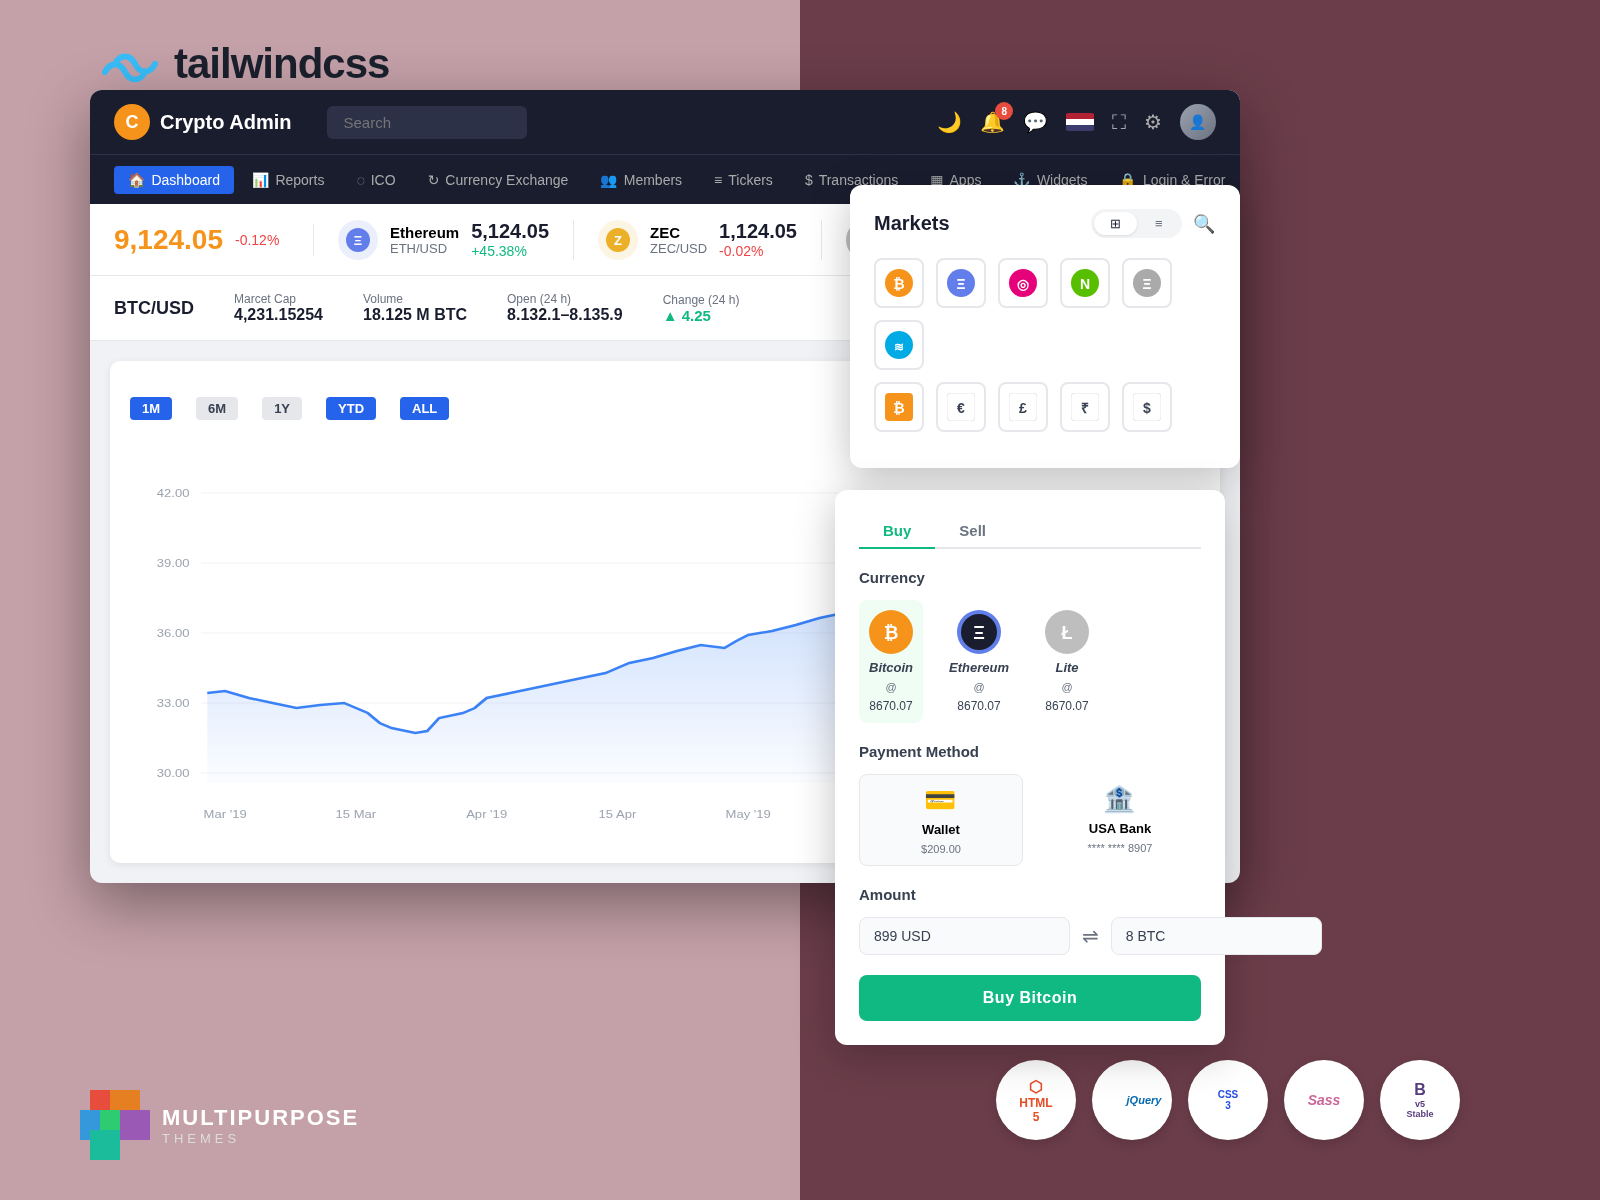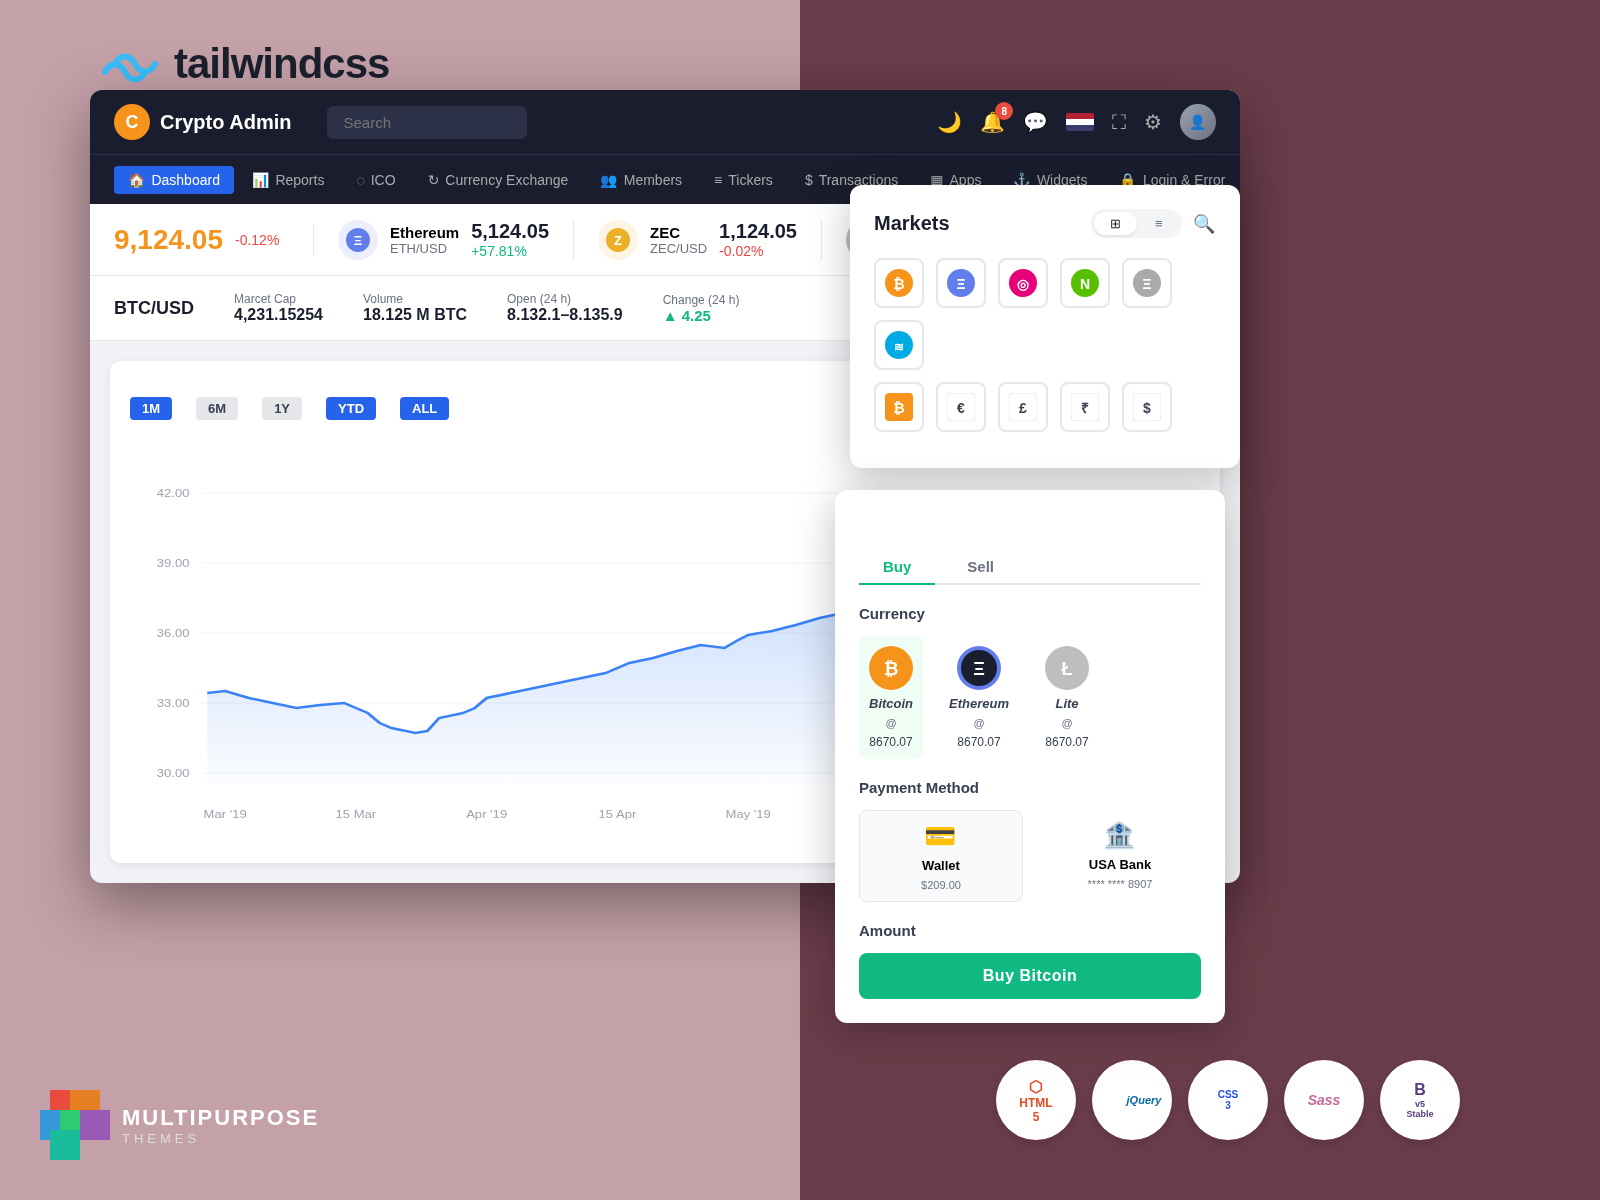--- a/index.html
+++ b/index.html
@@ -310,23 +310,22 @@
       top: 490px;
       left: 835px;
       width: 390px;
       background: white;
       border-radius: 12px;
       box-shadow: 0 10px 40px rgba(0,0,0,0.25);
       padding: 24px;
       z-index: 10;
     }
     .buy-tabs {
-      display: flex; gap: 8px; margin-bottom: 20px;
+      display: flex; gap: 0; margin-bottom: 20px;
       border-bottom: 2px solid #e5e7eb;
-      margin-top: 36px;
     }
     .buy-tab {
       padding: 8px 24px;
       font-size: 15px;
       font-weight: 600;
       cursor: pointer;
       color: #6b7280;
       border-bottom: 2px solid transparent;
       margin-bottom: -2px;
     }
@@ -501,21 +500,21 @@
             <ellipse cx="12" cy="12" rx="12" ry="12" fill="#627eea"></ellipse>
             <text x="12" y="17" text-anchor="middle" fill="white" font-size="13" font-weight="bold">Ξ</text>
           </svg>
       </div>
       <div>
         <div class="ticker-name">Ethereum</div>
         <div class="ticker-pair">ETH/USD</div>
       </div>
       <div>
         <div class="ticker-price">5,124.05</div>
-        <div class="ticker-change up">+57.81%</div>
+        <div class="ticker-change up">+45.38%</div>
       </div>
     </div>
     <div class="ticker-item">
       <div class="ticker-icon ticker-zec">
         <svg width="24" height="24" viewBox="0 0 24 24">
             <circle cx="12" cy="12" r="12" fill="#ecb028"></circle>
             <text x="12" y="17" text-anchor="middle" fill="white" font-size="13" font-weight="bold">Z</text>
           </svg>
       </div>
       <div>
@@ -771,20 +770,27 @@
       <div class="payment-detail">$209.00</div>
     </div>
     <div class="payment-option">
       <span class="payment-icon">🏦</span>
       <div class="payment-name">USA Bank</div>
       <div class="payment-detail">**** **** 8907</div>
     </div>
   </div>
 
   <div class="section-title">Amount</div>
+  <div class="amount-section">
+    <div class="amount-inputs">
+      <input class="amount-input" type="text" value="899 USD" style="">
+      <span class="amount-swap">⇌</span>
+      <input class="amount-input" type="text" value="8 BTC" style="">
+    </div>
+  </div>
 
   <button class="buy-button">Buy Bitcoin</button>
 </div>
 
 <div class="tech-badges">
   <div class="tech-badge badge-html5">
     <div style="text-align:center;">
       <div style="font-size:16px;">⬡</div>
       <div style="font-size:12px;font-weight:700;color:#e44d26;">HTML<br>5</div>
     </div>
@@ -802,21 +808,21 @@
   </div>
   <div class="tech-badge badge-bootstrap">
     <div style="text-align:center;">
       <div style="font-size:16px;color:#563d7c;font-weight:900;">B</div>
       <div style="font-size:9px;color:#563d7c;">v5<br>Stable</div>
     </div>
   </div>
 </div>
 
 <div class="multipurpose-logo">
-  <div style="display:flex;align-items:center;gap:12px;">
+  <div style="display:flex;align-items:center;gap:12px;margin-left:40px;">
     <div style="width:70px;height:70px;position:relative;">
       <div style="position:absolute;top:0;left:10px;width:30px;height:30px;background:#e74c3c;"></div>
       <div style="position:absolute;top:0;left:30px;width:30px;height:30px;background:#e67e22;"></div>
       <div style="position:absolute;top:20px;left:0px;width:30px;height:30px;background:#3498db;"></div>
       <div style="position:absolute;top:20px;left:20px;width:30px;height:30px;background:#2ecc71;"></div>
       <div style="position:absolute;top:20px;left:40px;width:30px;height:30px;background:#9b59b6;"></div>
       <div style="position:absolute;top:40px;left:10px;width:30px;height:30px;background:#1abc9c;"></div>
     </div>
     <div>
       <div style="font-size:22px;font-weight:900;color:white;letter-spacing:2px;">MULTIPURPOSE</div>

